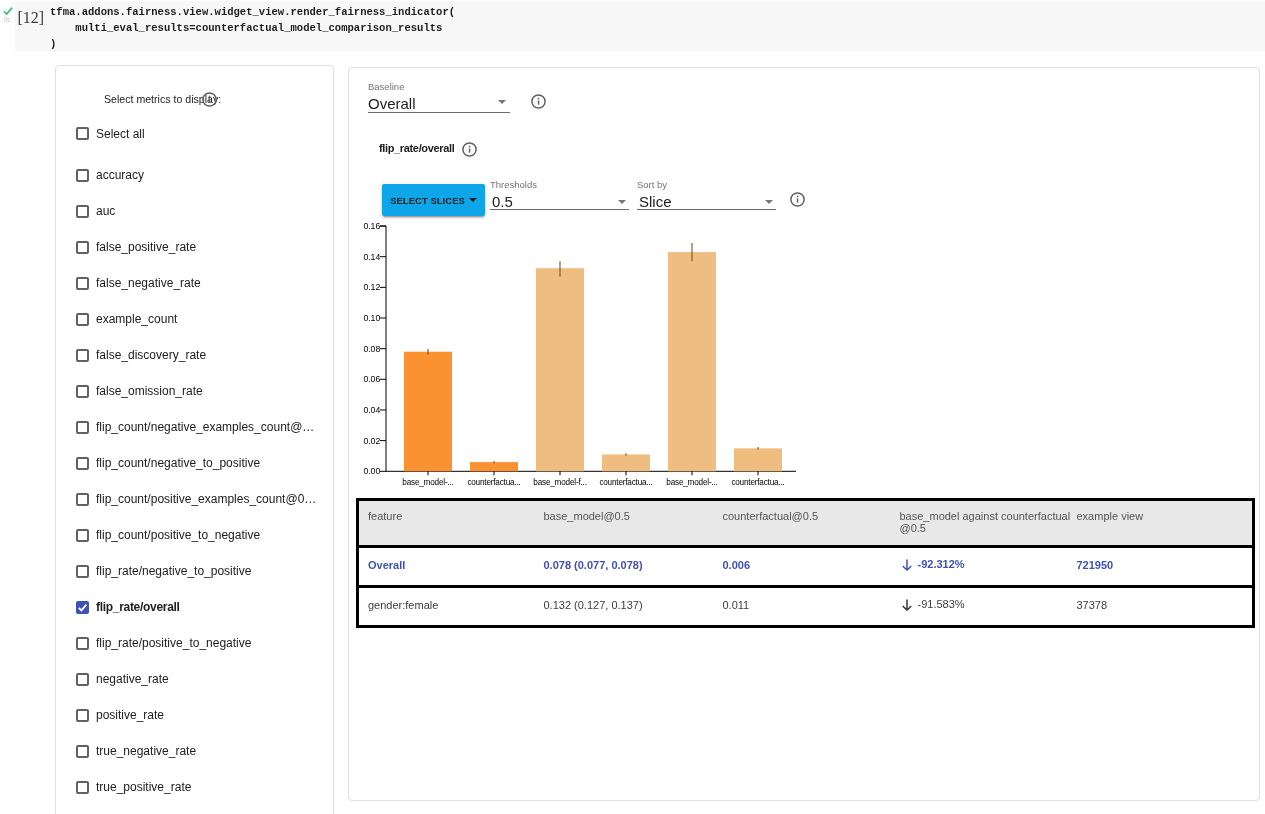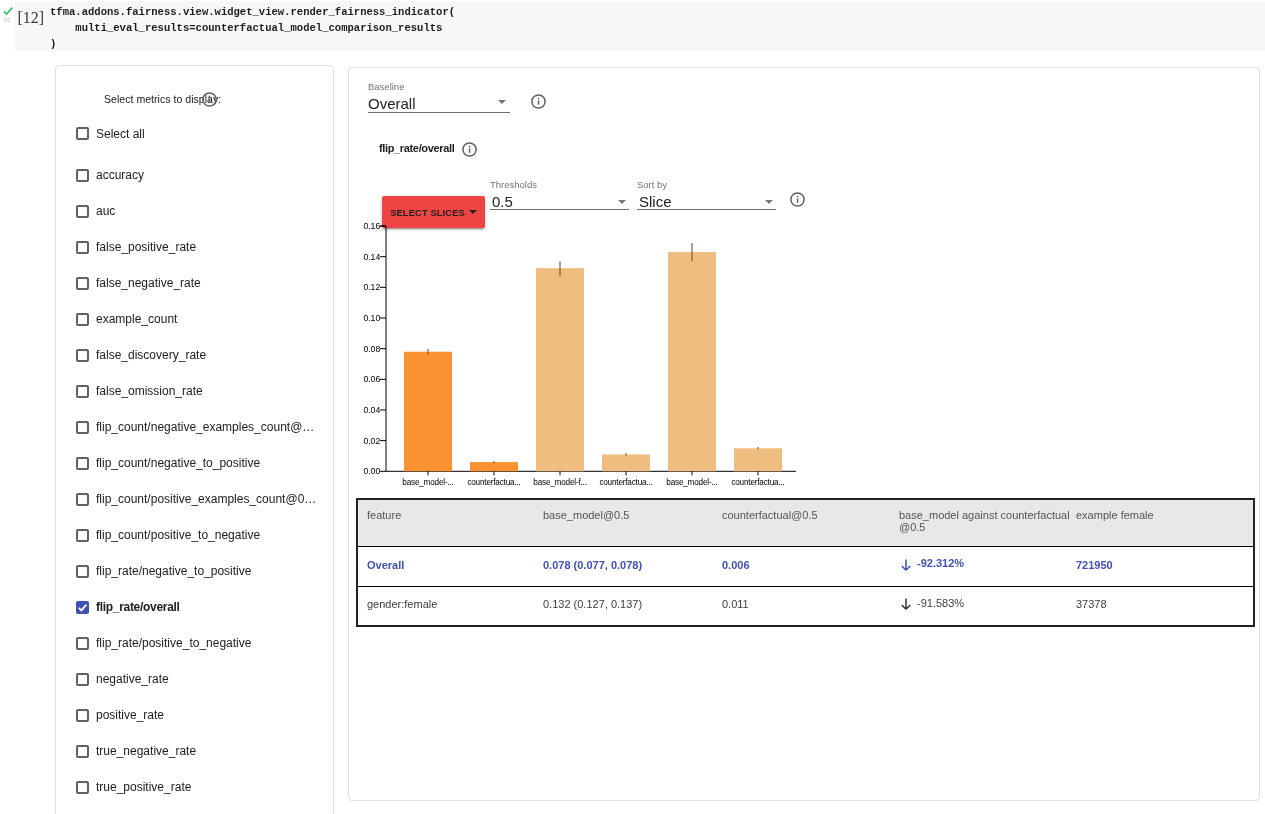--- a/index.html
+++ b/index.html
@@ -33,30 +33,30 @@
 
 .info { width:15px; height:15px; }
 
 
 .smalllabel { font-size:9.5px; color:#757575; }
 .ddvalue { font-size:15px; color:#212121; }
 .ddline { height:0; border-bottom:1px solid #6d6d6d; }
 .ddarrow { width:0; height:0; border-left:4.8px solid transparent;
   border-right:4.8px solid transparent; border-top:4.6px solid #777; }
 #metrictitle { left:379px; top:141.5px; font-size:11px; font-weight:bold; color:#212121; letter-spacing:-0.35px; }
-#selslices { left:382px; top:196px; width:103px; height:32px; background:#ef4444;
+#selslices { left:382px; top:184px; width:103px; height:32px; background:#0ea5e9;
   border-radius:2px; box-shadow:0 2px 2px 0 rgba(0,0,0,0.14), 0 1px 5px 0 rgba(0,0,0,0.12), 0 3px 1px -2px rgba(0,0,0,0.2);
   display:flex; align-items:center; justify-content:center; }
 #selslices .txt { font-size:9.4px; font-weight:bold; color:#212121; letter-spacing:0.1px; }
 #selslices .ddarrow { border-top-color:#212121; margin-left:4px; }
 
 
 #tbl { left:356px; top:498px; width:899px; border-collapse:collapse;
   font-size:11px; color:#3c3c3c; table-layout:fixed; }
-#tbl, #tbl tr { border:1px solid #000000; }
+#tbl, #tbl tr { border:3px solid #000000; }
 #tbl { border:2px solid #222; }
 #tbl tr + tr { border-top:1px solid #666; }
 #tbl th { background:#e8e8e8; font-weight:normal; color:#545454; text-align:left;
   vertical-align:top; padding:9px 8px 0 9px; height:47px; font-size:11px; }
 #tbl td { padding:0 8px 3px 9px; height:40px; vertical-align:middle; }
 #tbl tr.blue td { color:#3f51b5; font-weight:bold; }
 .dna { display:inline-block; vertical-align:middle; margin-right:4px; }
 </style>
 </head>
 <body>
@@ -254,21 +254,21 @@
       <col style="width:177px">
       <col style="width:177px">
       <col>
     </colgroup>
 <tbody>
       <tr>
   <th>feature</th>
         <th>base_model@0.5</th>
         <th>counterfactual@0.5</th>
   <th><span style="white-space:nowrap">base_model against counterfactual</span><br>@0.5</th>
-        <th>example female</th>
+        <th>example view</th>
 </tr>
 <tr class="blue">
   <td>Overall</td>
         <td>0.078 (0.077, 0.078)</td>
         <td>0.006</td>
   <td><svg class="dna" width="14" height="14" viewBox="0 0 14 14">
             <path d="M7 1.5 V11 M7 12.2 L2.8 8 M7 12.2 L11.2 8" stroke="#3f51b5" stroke-width="1.5" fill="none"></path>
           </svg>-92.312%</td>
   <td>721950</td>
 </tr>

